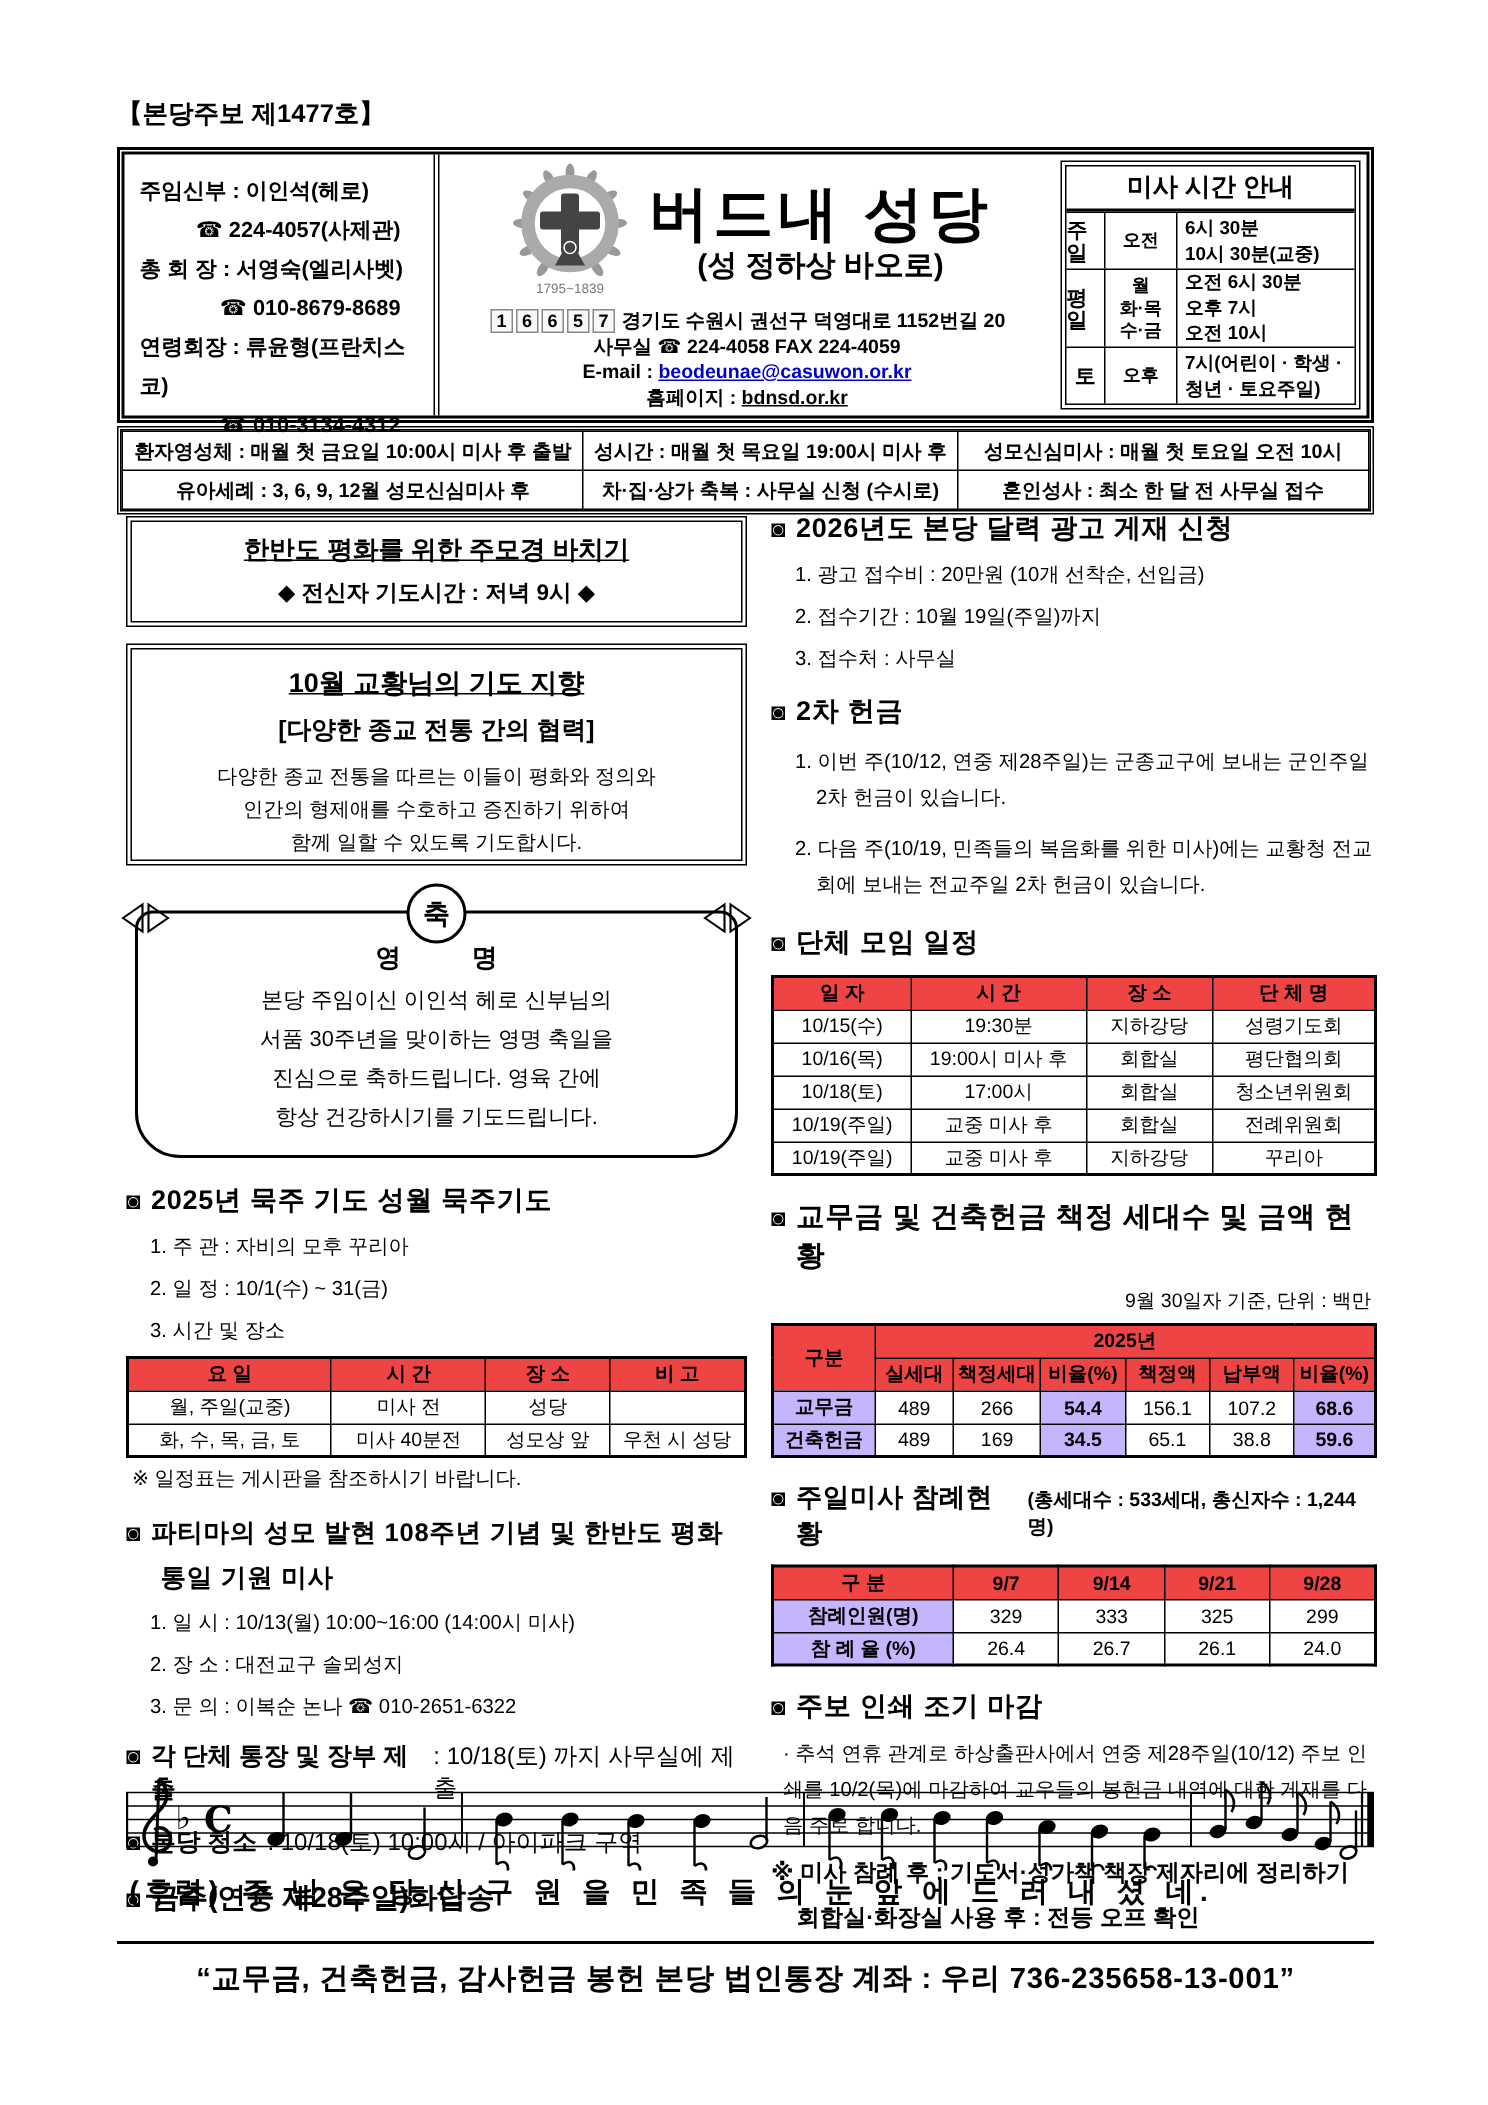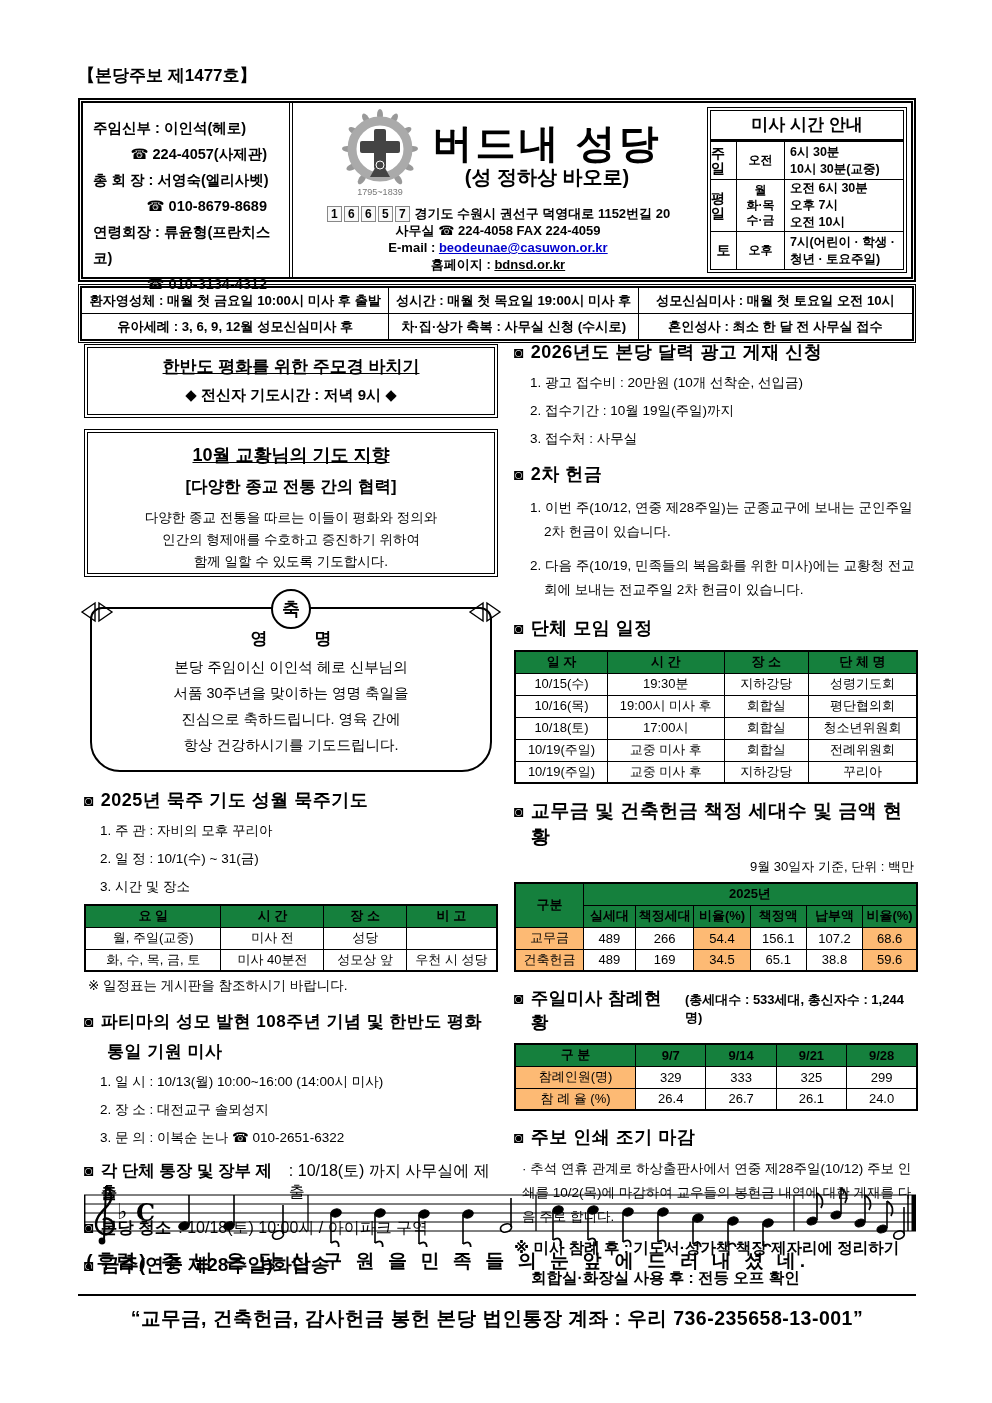--- a/index.html
+++ b/index.html
@@ -63,23 +63,23 @@
 
   .sec-h { display:flex; align-items:baseline; gap:7px; }
   .blt { font-size:16px; font-weight:bold; }
   .sec-title { font-size:18px; font-weight:bold; letter-spacing:0.5px; }
   .sec-title.sm { font-size:17px; }
   .item { font-size:13.5px; padding-left:16px; margin-top:10px; }
   .hang { padding-left:30px; text-indent:-14px; line-height:24px; }
 
   table.grid { border-collapse:collapse; width:100%; }
   table.grid td, table.grid th { border:1px solid #000; font-size:13px; text-align:center; height:22px; padding:0 2px; }
-  table.grid th { background:#15803d; font-weight:bold; }
+  table.grid th { background:#ef4444; font-weight:bold; }
   table.grid { border:2px solid #000; }
-  td.gray { background:#fdba74; font-weight:normal; }
+  td.gray { background:#c4b5fd; font-weight:bold; }
 
   #rosary { margin-top:16px; }
   #rosary table { margin-top:8px; }
   #rosary-note { font-size:13.5px; margin-top:5px; padding-left:4px; }
 
   #fatima { margin-top:15px; }
   #fatima-t2 { padding-left:23px; margin-top:7px; }
   .oneline { margin-top:13px; font-size:13.5px; display:flex; align-items:baseline; gap:7px; }
   .oneline .t { font-size:16.5px; font-weight:bold; }
   .oneline .r { font-size:16px; }

